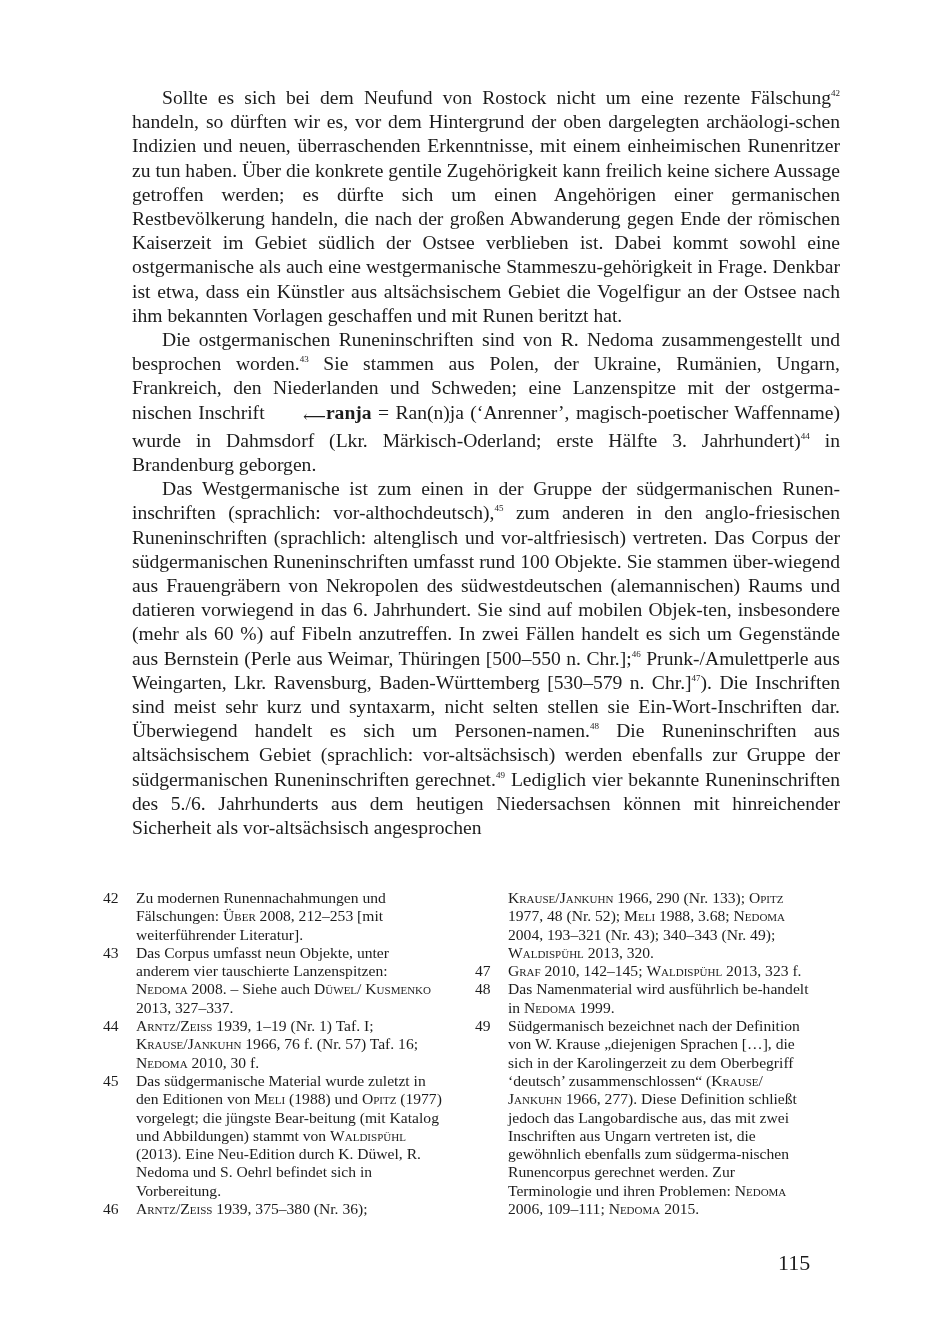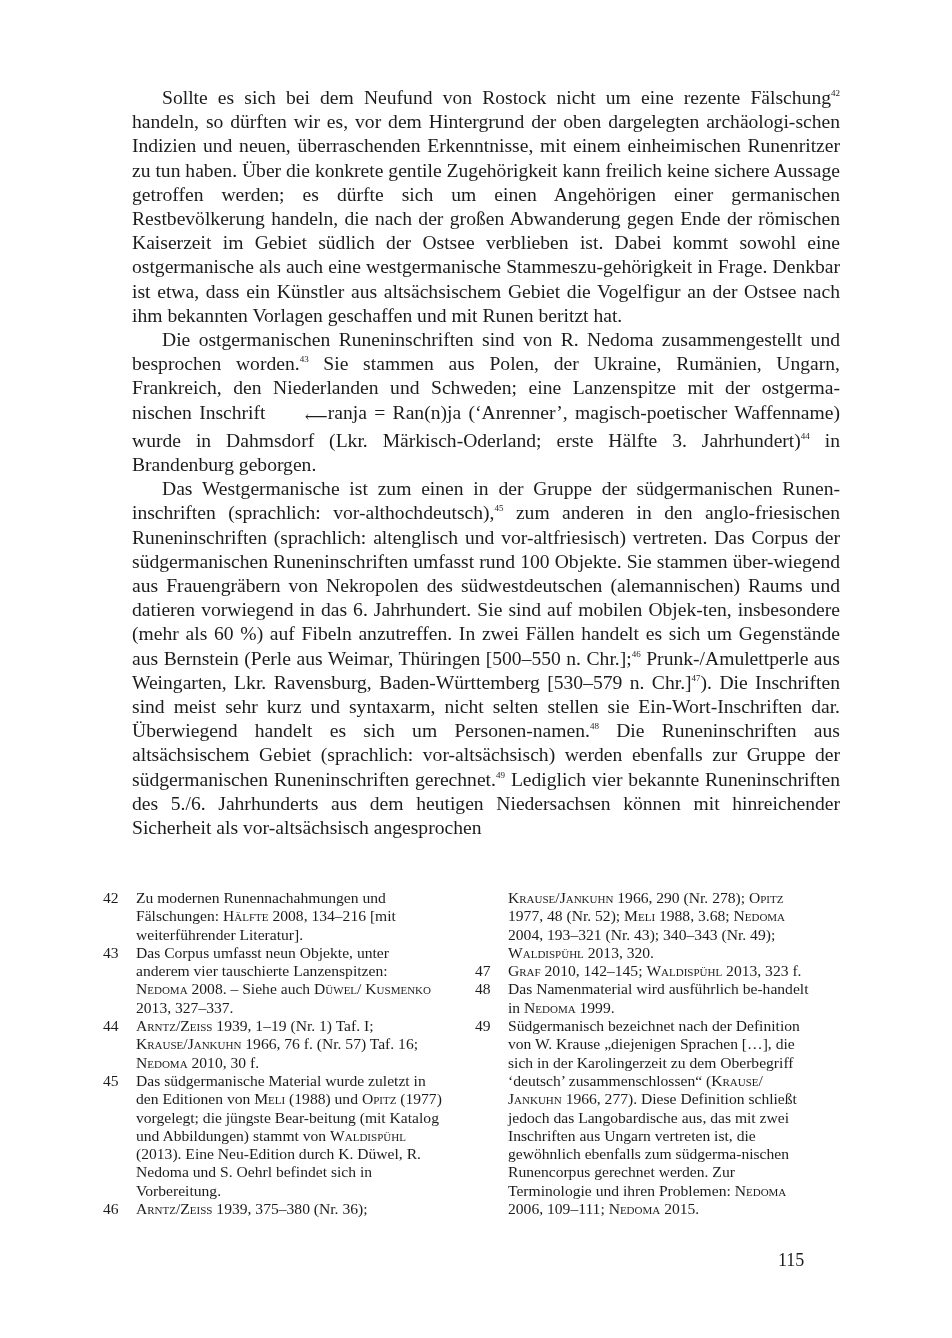--- a/index.html
+++ b/index.html
@@ -37,21 +37,21 @@
     }
     .sc {
       font-variant: small-caps;
     }
     .rune-arrow {
       font-size: 16px;
       display: inline-block;
       margin-left: 2px;
       vertical-align: -3px;
     }
-    .bold { font-weight: normal; }
+    .bold { font-weight: bold; }
     .it { }
     .footnotes {
       position: absolute;
       top: 889px;
       left: 103px;
       width: 712px;
       display: flex;
       justify-content: space-between;
       font-size: 15.6px;
       line-height: 18.3px;
@@ -70,60 +70,60 @@
     .fn-text {
       flex: 1;
     }
     .fn-cont {
       padding-left: 33px;
     }
     .page-number {
       position: absolute;
       left: 778px;
       top: 1250px;
-      font-size: 18px;
+      font-size: 22px;
     }
   </style>
 </head>
 <body>
 
 <div class="main-text">
   <p><span>Sollte es sich bei dem Neufund von Rostock nicht um eine rezente Fälschung</span><sup>42</sup><span> handeln, so dürften wir es, vor dem Hintergrund der oben dargelegten archäologi-schen Indizien und neuen, überraschenden Erkenntnisse, mit einem einheimischen Runenritzer zu tun haben. Über die konkrete gentile Zugehörigkeit kann freilich keine sichere Aussage getroffen werden; es dürfte sich um einen Angehörigen einer germanischen Restbevölkerung handeln, die nach der großen Abwanderung gegen Ende der römischen Kaiserzeit im Gebiet südlich der Ostsee verblieben ist. Dabei kommt sowohl eine ostgermanische als auch eine westgermanische Stammeszu-gehörigkeit in Frage. Denkbar ist etwa, dass ein Künstler aus altsächsischem Gebiet die Vogelfigur an der Ostsee nach ihm bekannten Vorlagen geschaffen und mit Runen beritzt hat.</span></p>
 
   <p><span>Die ostgermanischen Runeninschriften sind von R. Nedoma zusammengestellt und besprochen worden.</span><sup>43</sup><span> Sie stammen aus Polen, der Ukraine, Rumänien, Ungarn, Frankreich, den Niederlanden und Schweden; eine Lanzenspitze mit der ostgerma-nischen Inschrift </span><span class="rune-arrow">⟵</span><span class="bold">ranja</span><span> = </span><span class="it">Ran(n)ja</span><span> (‘Anrenner’, magisch-poetischer Waffenname) wurde in Dahmsdorf (Lkr. Märkisch-Oderland; erste Hälfte 3. Jahrhundert)</span><sup>44</sup><span> in Brandenburg geborgen.</span></p>
 
   <p><span>Das Westgermanische ist zum einen in der Gruppe der südgermanischen Runen-inschriften (sprachlich: vor-althochdeutsch),</span><sup>45</sup><span> zum anderen in den anglo-friesischen Runeninschriften (sprachlich: altenglisch und vor-altfriesisch) vertreten. Das Corpus der südgermanischen Runeninschriften umfasst rund 100 Objekte. Sie stammen über-wiegend aus Frauengräbern von Nekropolen des südwestdeutschen (alemannischen) Raums und datieren vorwiegend in das 6. Jahrhundert. Sie sind auf mobilen Objek-ten, insbesondere (mehr als 60 %) auf Fibeln anzutreffen. In zwei Fällen handelt es sich um Gegenstände aus Bernstein (Perle aus Weimar, Thüringen [500–550 n. Chr.];</span><sup>46</sup><span> Prunk-/Amulettperle aus Weingarten, Lkr. Ravensburg, Baden-Württemberg [530–579 n. Chr.]</span><sup>47</sup><span>). Die Inschriften sind meist sehr kurz und syntaxarm, nicht selten stellen sie Ein-Wort-Inschriften dar. Überwiegend handelt es sich um Personen-namen.</span><sup>48</sup><span> Die Runeninschriften aus altsächsischem Gebiet (sprachlich: vor-altsächsisch) werden ebenfalls zur Gruppe der südgermanischen Runeninschriften gerechnet.</span><sup>49</sup><span> Lediglich vier bekannte Runeninschriften des 5./6. Jahrhunderts aus dem heutigen Niedersachsen können mit hinreichender Sicherheit als vor-altsächsisch angesprochen</span></p>
 </div>
 
 <div class="footnotes">
   <div class="fn-col">
     <div class="fn">
       <span class="fn-num">42</span>
-      <span class="fn-text"><span>Zu modernen Runennachahmungen und Fälschungen: </span><span class="sc">Hälfte</span><span> 2008, 134–216 [mit weiterführender Literatur].</span></span>
+      <span class="fn-text"><span>Zu modernen Runennachahmungen und Fälschungen: </span><span class="sc">Über</span><span> 2008, 212–253 [mit weiterführender Literatur].</span></span>
     </div>
     <div class="fn">
       <span class="fn-num">43</span>
       <span class="fn-text"><span>Das Corpus umfasst neun Objekte, unter anderem vier tauschierte Lanzenspitzen: </span><span class="sc">Nedoma</span><span> 2008. – Siehe auch </span><span class="sc">Düwel/ Kusmenko</span><span> 2013, 327–337.</span></span>
     </div>
     <div class="fn">
       <span class="fn-num">44</span>
       <span class="fn-text"><span class="sc">Arntz/Zeiss</span><span> 1939, 1–19 (Nr. 1) Taf. I; </span><span class="sc">Krause/Jankuhn</span><span> 1966, 76 f. (Nr. 57) Taf. 16; </span><span class="sc">Nedoma</span><span> 2010, 30 f.</span></span>
     </div>
     <div class="fn">
       <span class="fn-num">45</span>
       <span class="fn-text"><span>Das südgermanische Material wurde zuletzt in den Editionen von </span><span class="sc">Meli</span><span> (1988) und </span><span class="sc">Opitz</span><span> (1977) vorgelegt; die jüngste Bear-beitung (mit Katalog und Abbildungen) stammt von </span><span class="sc">Waldispühl</span><span> (2013). Eine Neu-Edition durch K. Düwel, R. Nedoma und S. Oehrl befindet sich in Vorbereitung.</span></span>
     </div>
     <div class="fn">
       <span class="fn-num">46</span>
       <span class="fn-text"><span class="sc">Arntz/Zeiss</span><span> 1939, 375–380 (Nr. 36);</span></span>
     </div>
   </div>
 
   <div class="fn-col">
-    <div class="fn-cont"><span class="sc">Krause/Jankuhn</span><span> 1966, 290 (Nr. 278); </span><span class="sc">Opitz</span><span> 1977, 48 (Nr. 52); </span><span class="sc">Meli</span><span> 1988, 3.68; </span><span class="sc">Nedoma</span><span> 2004, 193–321 (Nr. 43); 340–343 (Nr. 49); </span><span class="sc">Waldispühl</span><span> 2013, 320.</span></div>
+    <div class="fn-cont"><span class="sc">Krause/Jankuhn</span><span> 1966, 290 (Nr. 133); </span><span class="sc">Opitz</span><span> 1977, 48 (Nr. 52); </span><span class="sc">Meli</span><span> 1988, 3.68; </span><span class="sc">Nedoma</span><span> 2004, 193–321 (Nr. 43); 340–343 (Nr. 49); </span><span class="sc">Waldispühl</span><span> 2013, 320.</span></div>
     <div class="fn">
       <span class="fn-num">47</span>
       <span class="fn-text"><span class="sc">Graf</span><span> 2010, 142–145; </span><span class="sc">Waldispühl</span><span> 2013, 323 f.</span></span>
     </div>
     <div class="fn">
       <span class="fn-num">48</span>
       <span class="fn-text"><span>Das Namenmaterial wird ausführlich be-handelt in </span><span class="sc">Nedoma</span><span> 1999.</span></span>
     </div>
     <div class="fn">
       <span class="fn-num">49</span>

